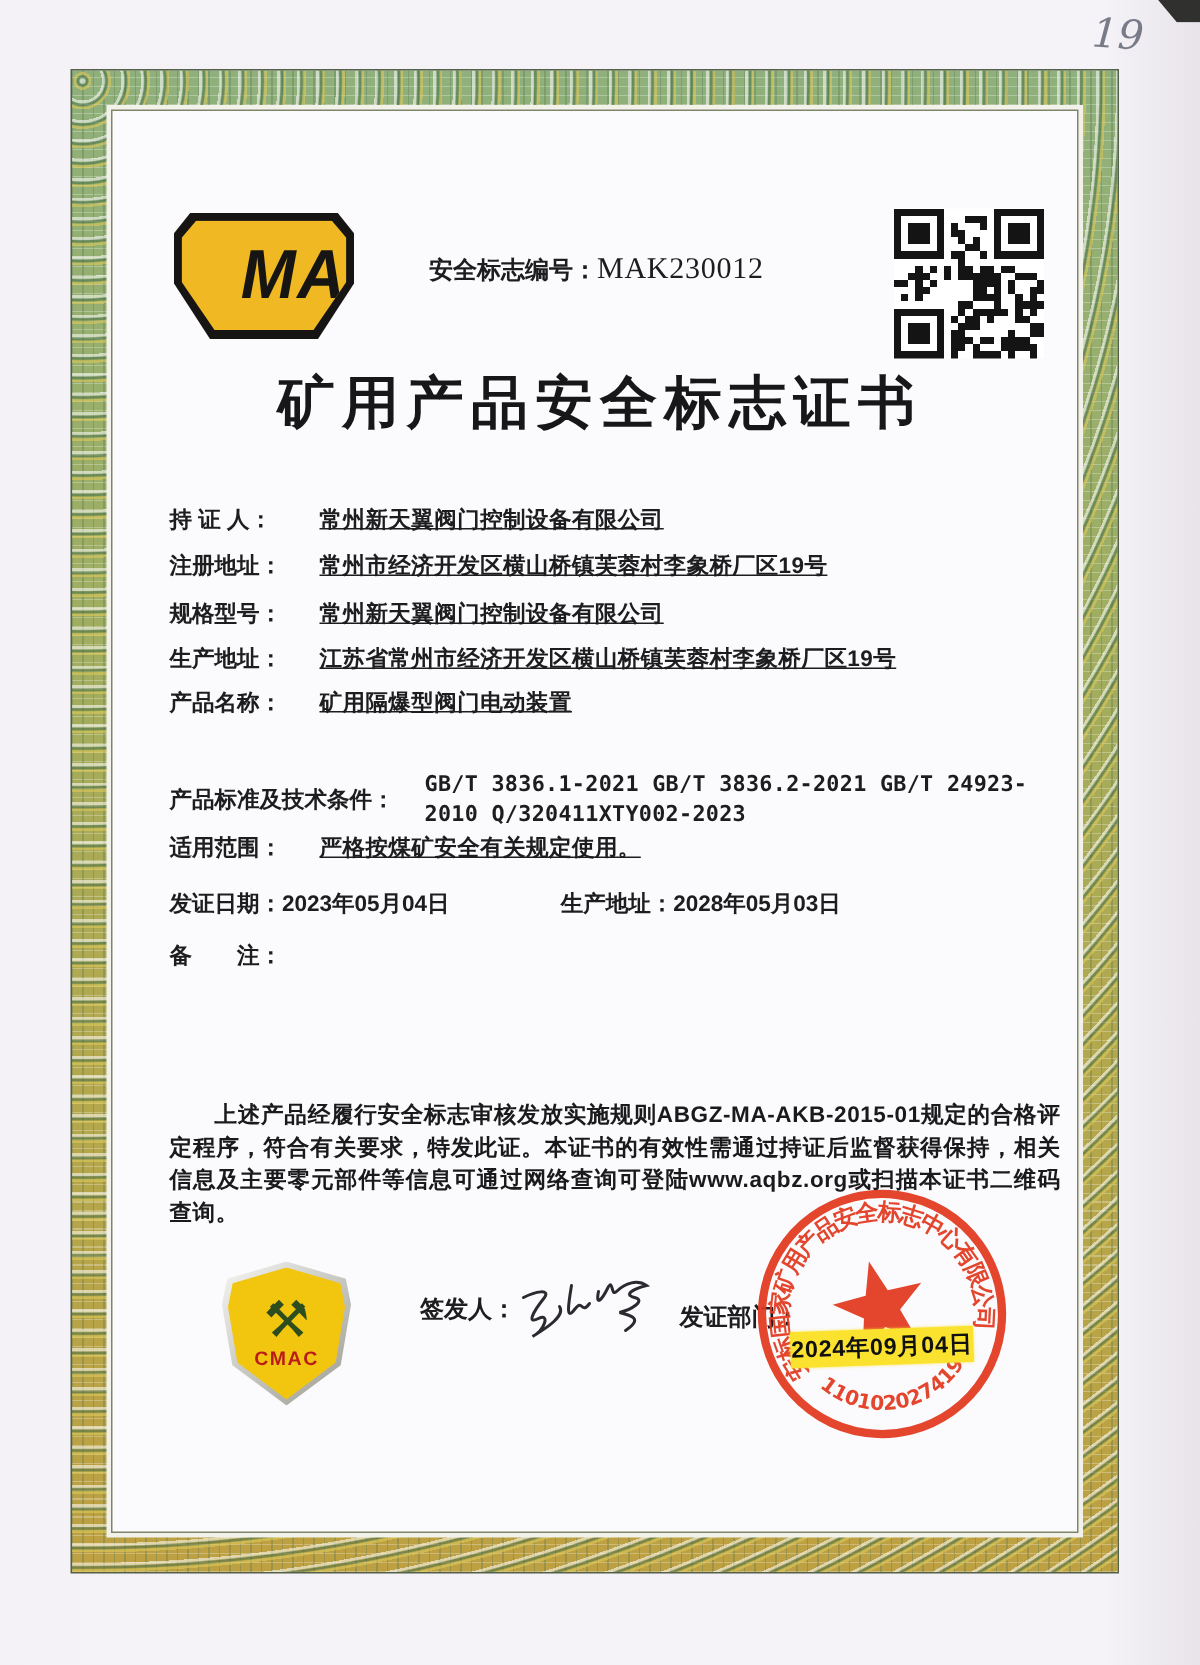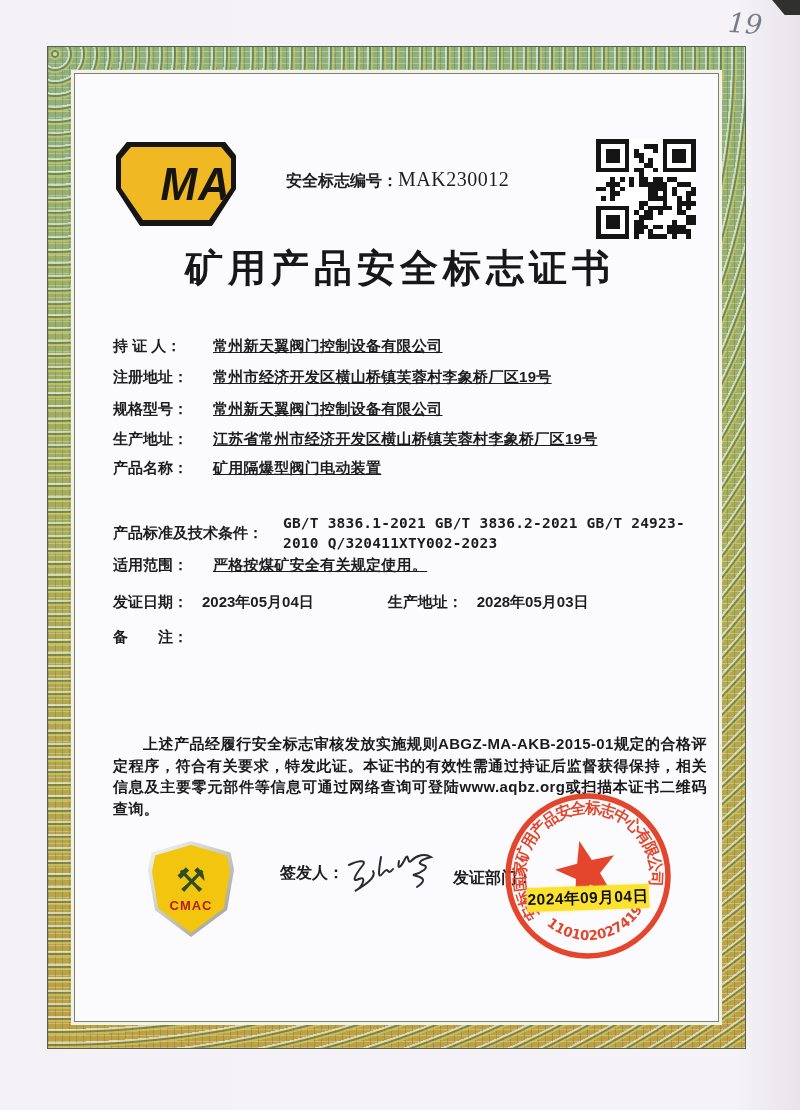--- a/index.html
+++ b/index.html
@@ -78,21 +78,21 @@
   .row-4 { top:430px; } .row-4 .lbl { width:84px; }
   .row-5 { top:459px; } .row-5 .lbl { width:84px; }
   .row-6 { top:489px; } .row-6 .lbl { width:84px; }
   .row-std { position:absolute; left:113px; top:513px; width:592px; font-size:15px; display:flex; }
   .row-std .lbl { font-weight:bold; white-space:nowrap; padding-top:11px; }
   .row-std .val { font-weight:bold; margin-left:20px; line-height:20px; letter-spacing:.2px;
                   font-family:"DejaVu Sans Mono","Liberation Mono",monospace; font-size:14.5px; }
   .row-8 { top:556px; } .row-8 .lbl { width:84px; }
   .row-dates { position:absolute; left:113px; top:593px; font-size:15px; white-space:nowrap; }
   .row-dates .lbl { font-weight:bold; }
-  .row-dates .val { font-weight:bold; margin-left:14px; }
+  .row-dates .val { font-weight:bold; }
   .valid-group { margin-left:74px; }
   .row-remark { position:absolute; left:113px; top:628px; font-size:15px; font-weight:bold; }
   
   .statement {
     position:absolute; left:113px; top:733px; width:594px;
     font-size:15px; font-weight:bold; line-height:21.5px;
     text-indent:2em; text-align:justify; letter-spacing:.4px; color:#1a1a1c;
   }
   
   .cmac { position:absolute; left:148px; top:841px; width:86px; height:96px; }

